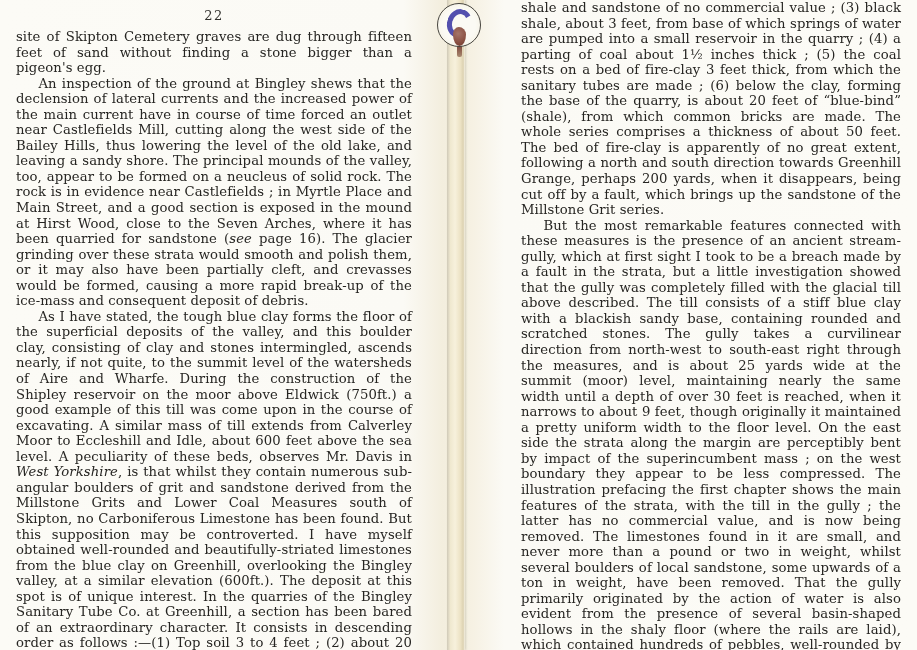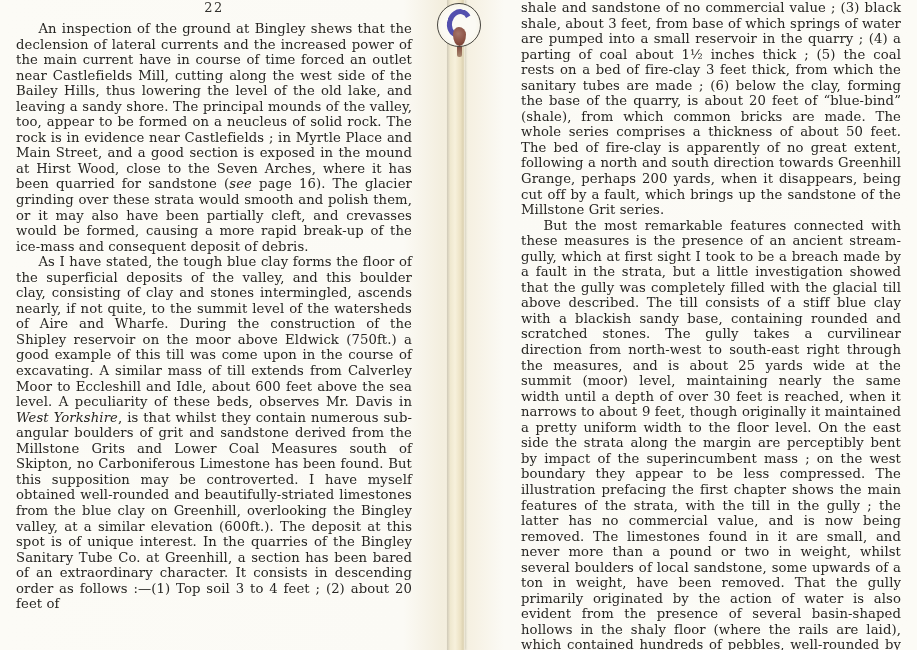--- a/index.html
+++ b/index.html
@@ -20,21 +20,21 @@
     position: absolute;
     top: 0;
     height: 650px;
   }
   .page-left  { left: 16px;  width: 396px; }
   .page-right { left: 521px; width: 380px; }
   .pagenum {
     text-align: center;
     font-size: 13px;
     letter-spacing: 1.5px;
-    padding-top: 0;
+    padding-top: 8px;
     margin-bottom: 6px;
     color: #31302c;
   }
   .page p {
     margin: 0;
     font-size: 13.2px;
     line-height: 15.55px;
     text-align: justify;
     letter-spacing: 0.1px;
   }
@@ -96,20 +96,21 @@
   }
   i { font-style: italic; }
 </style>
 </head>
 <body>
 
 <div class="scan">
 
   <div class="page page-left">
     <div class="pagenum">22</div>
+    <p>site of Skipton Cemetery graves are dug through fifteen feet of sand without finding a stone bigger than a pigeon's egg.</p>
     <p class="indent">An inspection of the ground at Bingley shews that the declension of lateral currents and the increased power of the main current have in course of time forced an outlet near Castlefields Mill, cutting along the west side of the Bailey Hills, thus lowering the level of the old lake, and leaving a sandy shore. The principal mounds of the valley, too, appear to be formed on a neucleus of solid rock. The rock is in evidence near Castlefields ; in Myrtle Place and Main Street, and a good section is exposed in the mound at Hirst Wood, close to the Seven Arches, where it has been quarried for sandstone (<i>see</i> page 16). The glacier grinding over these strata would smooth and polish them, or it may also have been partially cleft, and crevasses would be formed, causing a more rapid break-up of the ice-mass and consequent deposit of debris.</p>
     <p class="indent">As I have stated, the tough blue clay forms the floor of the superficial deposits of the valley, and this boulder clay, consisting of clay and stones intermingled, ascends nearly, if not quite, to the summit level of the watersheds of Aire and Wharfe. During the construction of the Shipley reservoir on the moor above Eldwick (750ft.) a good example of this till was come upon in the course of excavating. A similar mass of till extends from Calverley Moor to Eccleshill and Idle, about 600 feet above the sea level. A peculiarity of these beds, observes Mr. Davis in <i>West Yorkshire</i>, is that whilst they contain numerous sub-angular boulders of grit and sandstone derived from the Millstone Grits and Lower Coal Measures south of Skipton, no Carboniferous Limestone has been found. But this supposition may be controverted. I have myself obtained well-rounded and beautifully-striated limestones from the blue clay on Greenhill, overlooking the Bingley valley, at a similar elevation (600ft.). The deposit at this spot is of unique interest. In the quarries of the Bingley Sanitary Tube Co. at Greenhill, a section has been bared of an extraordinary character. It consists in descending order as follows :—(1) Top soil 3 to 4 feet ; (2) about 20 feet of</p>
   </div>
 
   <div class="cord"></div>
   <div class="knot-tail"></div>
   <div class="ring">
     <span class="crescent"></span>
     <span class="knot"></span>
   </div>

